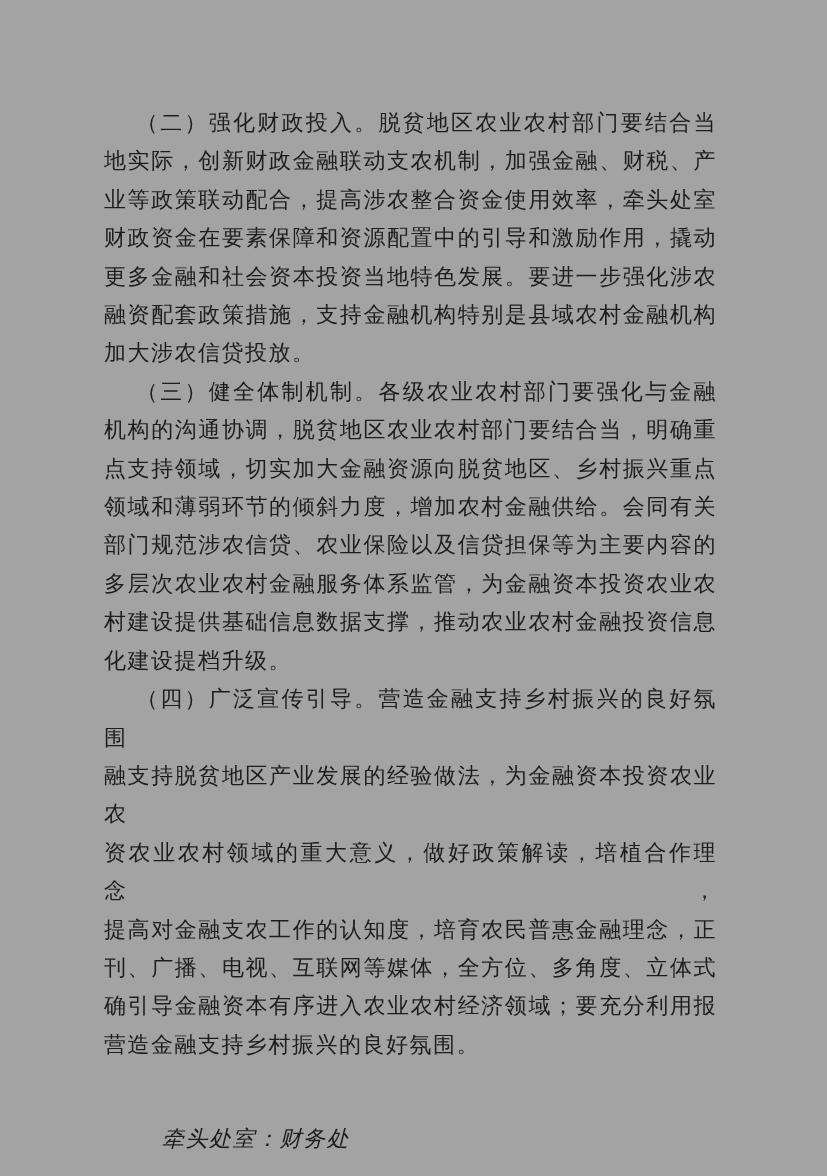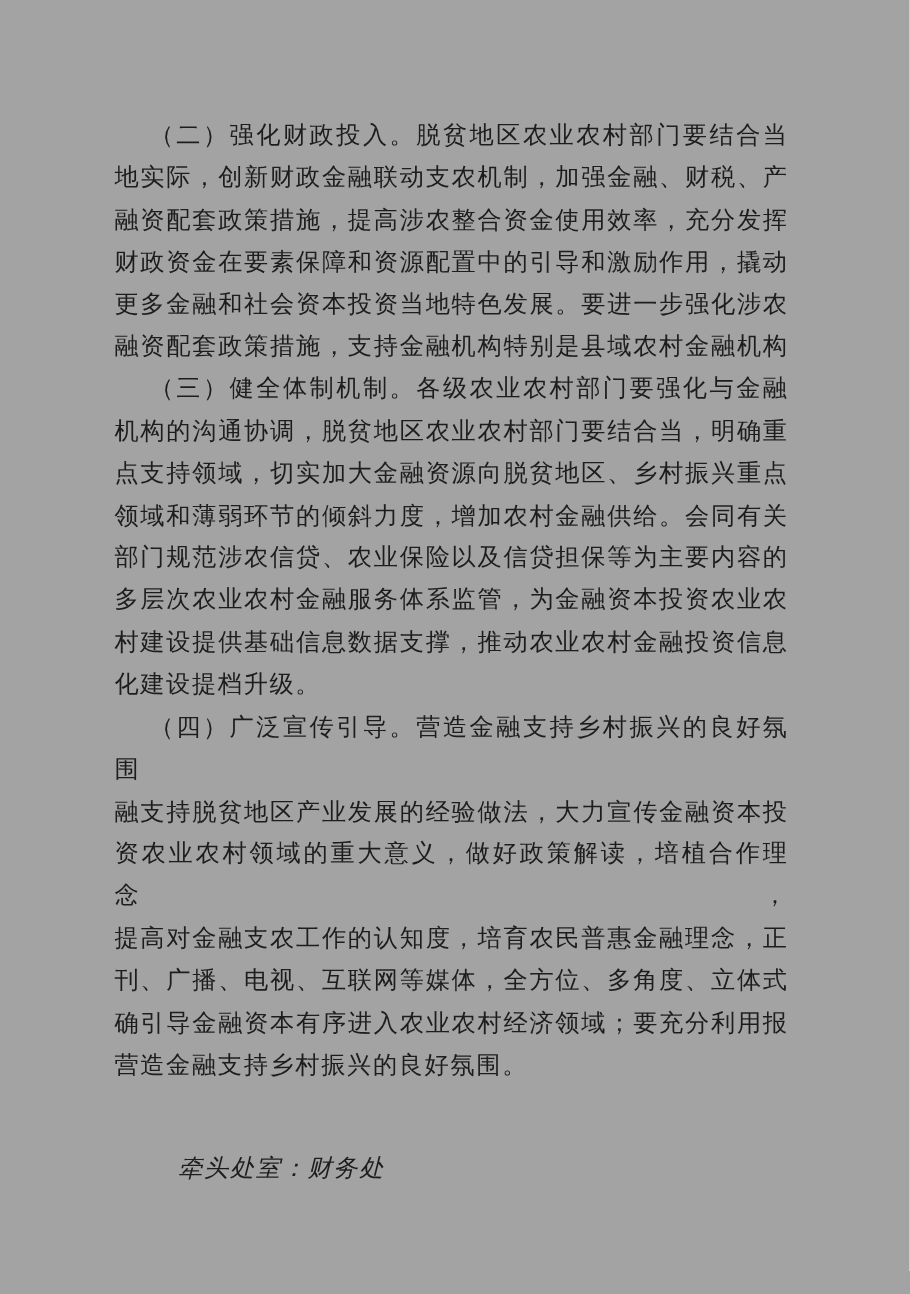--- a/index.html
+++ b/index.html
@@ -49,40 +49,41 @@
 </style>
 </head>
 <body>
 
 <div class="page">
   <div class="textblock">
 
     <div class="para">
       <div class="line first fill">（二）强化财政投入。脱贫地区农业农村部门要结合当</div>
       <div class="line fill">地实际，创新财政金融联动支农机制，加强金融、财税、产</div>
-      <div class="line fill">融资配套政策措施，提高涉农整合资金使用效率，充分发挥</div>
+      <div class="line fill">业等政策联动配合，提高涉农整合资金使用效率，牵头处室</div>
       <div class="line fill">财政资金在要素保障和资源配置中的引导和激励作用，撬动</div>
       <div class="line fill">更多金融和社会资本投资当地特色发展。要进一步强化涉农</div>
       <div class="line fill">融资配套政策措施，支持金融机构特别是县域农村金融机构</div>
+      <div class="line">加大涉农信贷投放。</div>
     </div>
 
     <div class="para">
       <div class="line first fill">（三）健全体制机制。各级农业农村部门要强化与金融</div>
       <div class="line fill">机构的沟通协调，脱贫地区农业农村部门要结合当，明确重</div>
       <div class="line fill">点支持领域，切实加大金融资源向脱贫地区、乡村振兴重点</div>
       <div class="line fill">领域和薄弱环节的倾斜力度，增加农村金融供给。会同有关</div>
       <div class="line fill">部门规范涉农信贷、农业保险以及信贷担保等为主要内容的</div>
       <div class="line fill">多层次农业农村金融服务体系监管，为金融资本投资农业农</div>
       <div class="line fill">村建设提供基础信息数据支撑，推动农业农村金融投资信息</div>
       <div class="line">化建设提档升级。</div>
     </div>
 
     <div class="para">
       <div class="line first fill">（四）广泛宣传引导。营造金融支持乡村振兴的良好氛围</div>
-      <div class="line fill">融支持脱贫地区产业发展的经验做法，大力宣传金融资本投</div>
+      <div class="line fill">融支持脱贫地区产业发展的经验做法，为金融资本投资农业农</div>
       <div class="line fill">资农业农村领域的重大意义，做好政策解读，培植合作理念，</div>
       <div class="line fill">提高对金融支农工作的认知度，培育农民普惠金融理念，正</div>
       <div class="line fill">刊、广播、电视、互联网等媒体，全方位、多角度、立体式</div>
       <div class="line fill">确引导金融资本有序进入农业农村经济领域；要充分利用报</div>
       <div class="line">营造金融支持乡村振兴的良好氛围。</div>
     </div>
 
     <div class="line lead-office">牵头处室：财务处</div>
 
   </div>

